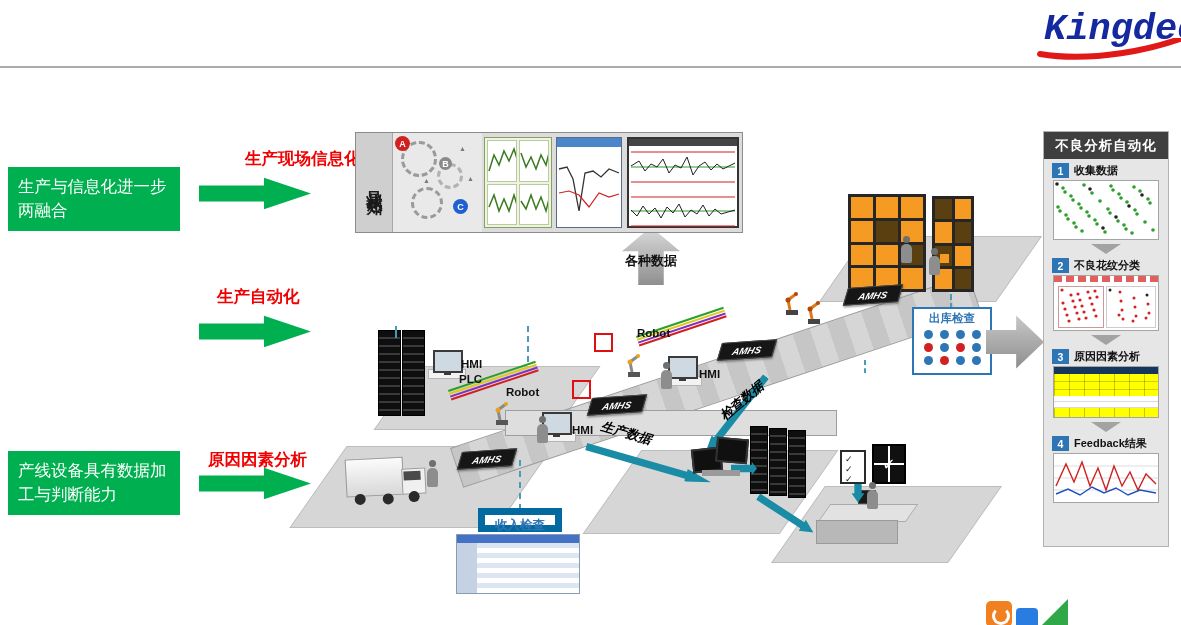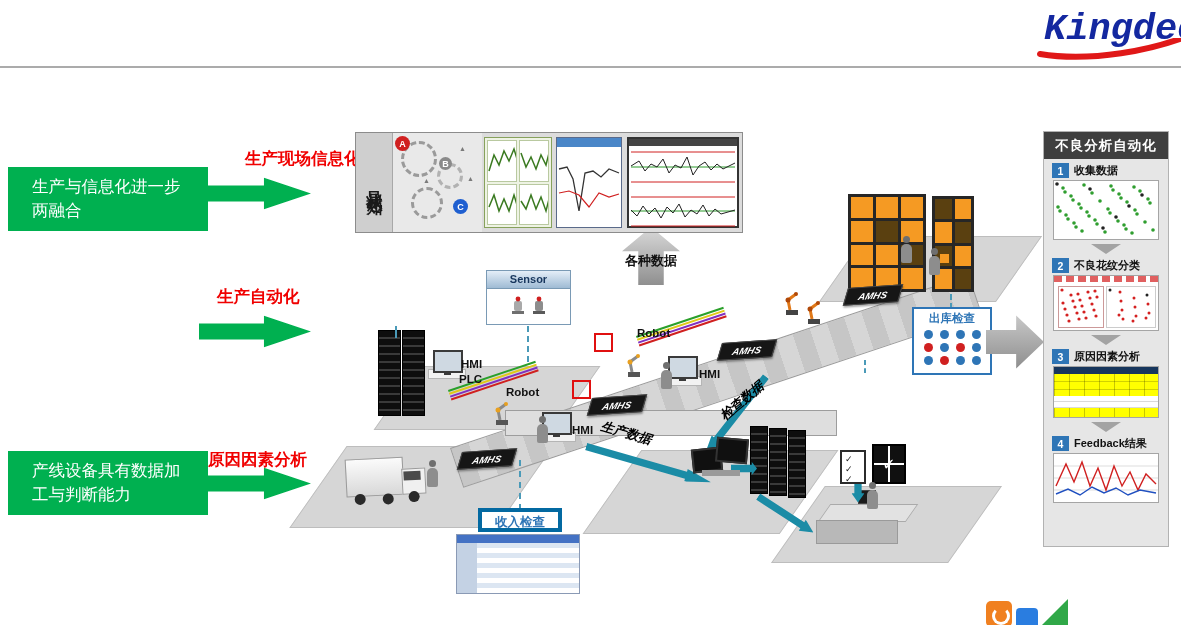--- a/index.html
+++ b/index.html
@@ -9,21 +9,21 @@
 
   
   .title{left:52px;top:12px;font-size:31px;font-weight:bold;white-space:nowrap;letter-spacing:1px;color:#111;}
   .title .red{color:#e00000;}
   .divider{left:0;top:66px;width:1181px;height:2px;background:#ababab;}
   .kingdee{left:1036px;top:6px;width:175px;height:56px;font-family:Liberation Mono, monospace;}
   .kingdee .word{position:absolute;left:8px;top:2px;font-size:37px;font-weight:bold;font-style:italic;color:#1428a0;letter-spacing:0;}
   .kingdee svg{position:absolute;left:0px;top:32px;}
 
   
-  .green-box{background:#00b050;color:#fff;font-size:16.5px;line-height:1.45;width:152px;padding:8px 24px;z-index:5;}
+  .green-box{background:#00b050;color:#fff;font-size:16.5px;line-height:1.45;width:152px;padding:8px 10px;z-index:5;}
   .red-label{color:#f00000;font-size:16.5px;font-weight:bold;white-space:nowrap;z-index:5;}
   .green-arrow{width:112px;height:33px;background:#00b050;z-index:5;
     clip-path:polygon(0 26%,58% 26%,58% 2%,100% 50%,58% 98%,58% 74%,0 74%);}
 
   
   .sense{left:355px;top:132px;width:386px;height:99px;background:#dcdcdc;border:1px solid #8c8c8c;display:flex;z-index:5;}
   .sense-title{width:36px;background:#cfcfcf;border-right:1px solid #a8a8a8;writing-mode:vertical-rl;
     font-size:16px;font-weight:bold;color:#1a1a1a;display:flex;align-items:center;justify-content:center;letter-spacing:3px;}
   .gears{width:92px;position:relative;background:#e9e9e9;}
   .gear{position:absolute;border:3px dashed #9a9a9a;border-radius:50%;}
@@ -198,39 +198,20 @@
         <line x1="2" y1="19" x2="106" y2="19" stroke="#2a9a2a" stroke-width="1"></line>
         <polyline points="2,18 8,24 14,14 20,22 26,16 32,26 38,15 44,21 50,12 56,25 62,18 68,22 74,13 80,24 86,17 92,22 106,18" stroke="#222" stroke-width="1" fill="none"></polyline>
       </svg>
     </div>
   </div>
 
   <div class="abs up-arrow" style="left:622px;top:227px;width:58px;height:58px;"></div>
   <div class="abs lab" style="left:625px;top:252px;font-size:13px;">各种数据</div>
 
 
-  <div class="abs hbox" style="left:486px;top:270px;width:85px;height:55px;">
-    <div class="hdr">Sensor</div>
-    <div class="bd">
-      <span>
-        <svg width="14" height="20" viewBox="0 0 14 20">
-            <rect x="3" y="6" width="8" height="10" rx="2" fill="#a9a9a9"></rect>
-            <rect x="1" y="16" width="12" height="3" fill="#6f6f6f"></rect>
-            <circle cx="7" cy="4" r="2.4" fill="#d02020"></circle>
-          </svg>
-      </span>
-      <span>
-        <svg width="14" height="20" viewBox="0 0 14 20">
-            <rect x="3" y="6" width="8" height="10" rx="2" fill="#8d8d8d"></rect>
-            <rect x="1" y="16" width="12" height="3" fill="#5a5a5a"></rect>
-            <circle cx="7" cy="4" r="2.4" fill="#d02020"></circle>
-          </svg>
-      </span>
-    </div>
-  </div>
 
   <div class="abs rack" style="left:378px;top:330px;width:21px;height:84px;"></div>
   <div class="abs rack" style="left:402px;top:330px;width:21px;height:84px;"></div>
   <div class="abs rack" style="left:750px;top:426px;width:16px;height:66px;"></div>
   <div class="abs rack" style="left:769px;top:428px;width:16px;height:66px;"></div>
   <div class="abs rack" style="left:788px;top:430px;width:16px;height:66px;"></div>
 
   <div class="abs shelf" style="left:848px;top:194px;width:78px;height:98px;grid-template-columns:1fr 1fr 1fr;grid-template-rows:1fr 1fr 1fr 1fr;">
     <span></span>
       <span></span>
@@ -378,21 +359,21 @@
   </div>
 
   <div class="abs person" style="left:426px;top:460px;"></div>
   <div class="abs person" style="left:536px;top:416px;"></div>
   <div class="abs person" style="left:660px;top:362px;"></div>
   <div class="abs person" style="left:900px;top:236px;"></div>
   <div class="abs person" style="left:928px;top:248px;"></div>
   <div class="abs crate" style="left:940px;top:254px;"></div>
   <div class="abs person" style="left:866px;top:482px;"></div>
 
-  <div class="abs" style="left:478px;top:508px;width:84px;height:24px;background:#fff;border:4px solid #0369a1;z-index:5;box-sizing:border-box;text-align:center;font-size:12.5px;font-weight:bold;color:#2e75b6;line-height:20px;">收入检查</div>
+  <div class="abs" style="left:478px;top:508px;width:84px;height:24px;background:#fff;border:7px solid #0369a1;z-index:5;box-sizing:border-box;text-align:center;font-size:12.5px;font-weight:bold;color:#2e75b6;line-height:20px;">收入检查</div>
   <div class="abs" style="left:456px;top:534px;width:124px;height:60px;border:1px solid #8a9ab5;background:#f4f7fb;z-index:5;box-sizing:border-box;">
     <span style="display:block;height:8px;background:#4472c4;"></span>
     <span style="display:block;height:50px;background:repeating-linear-gradient(180deg,#dce6f2 0 5px,#ffffff 5px 10px);border-left:20px solid #c4d2e4;"></span>
   </div>
 
   <div class="abs big-right" style="left:986px;top:312px;width:58px;height:60px;"></div>
 
   <div class="abs rpanel">
     <div class="rpanel-hd">不良分析自动化</div>
 

